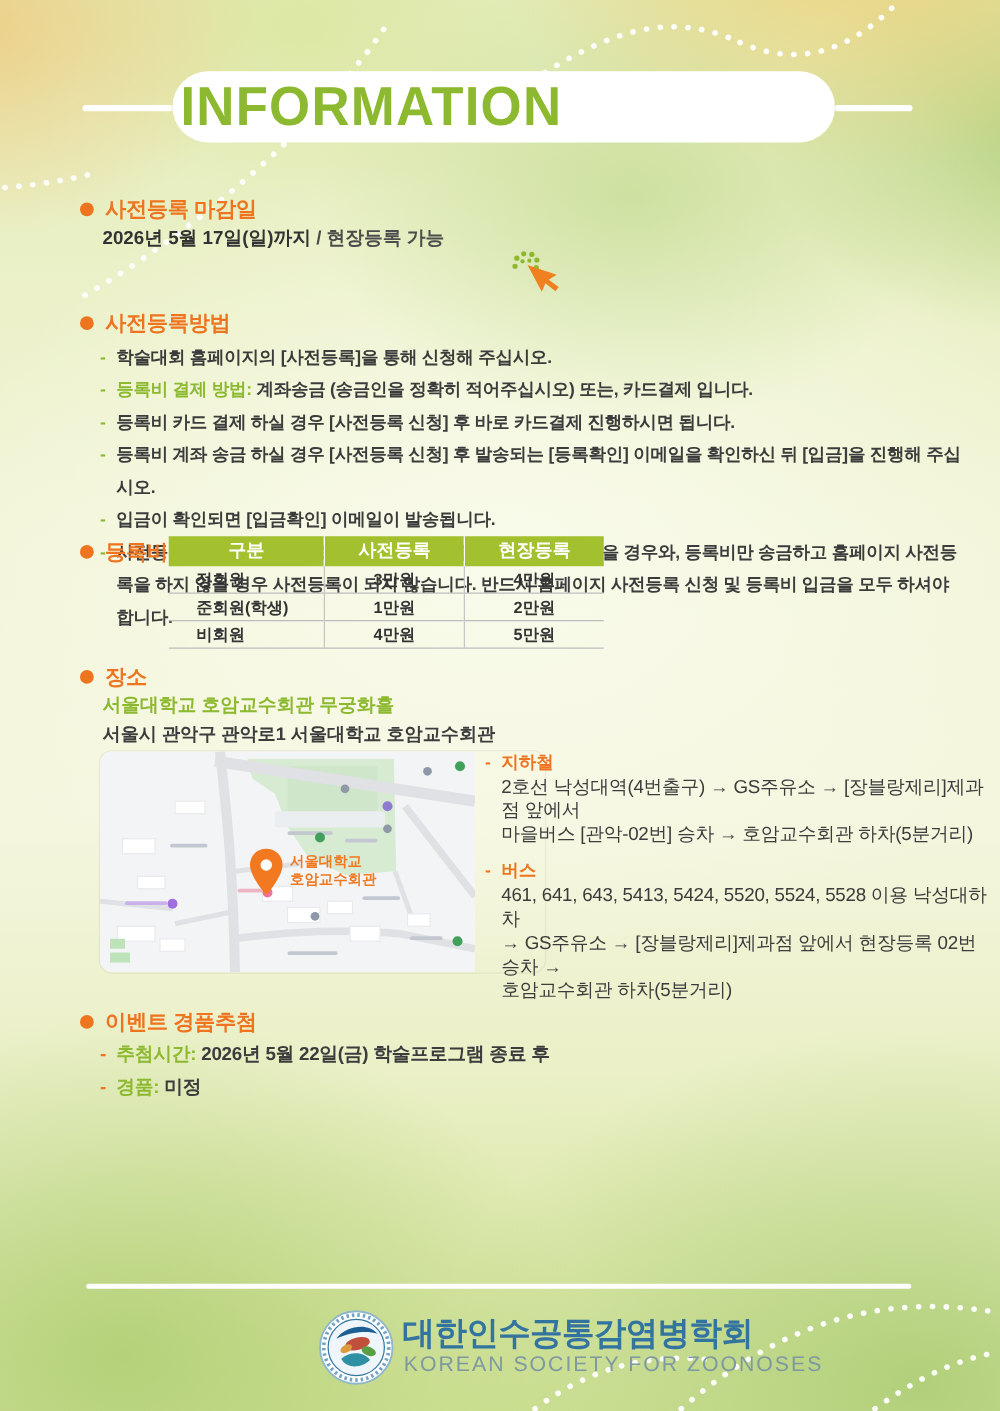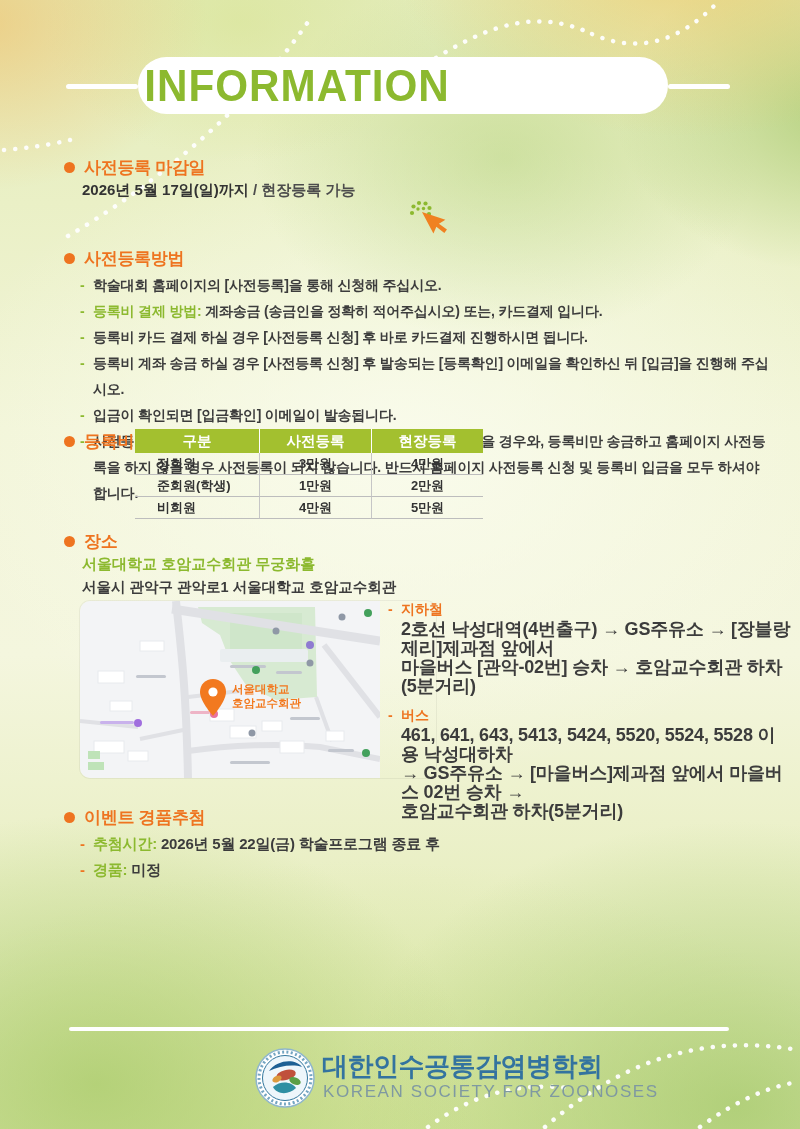--- a/index.html
+++ b/index.html
@@ -66,21 +66,21 @@
   .fee-table .td.c1{padding-left:22px;}
   
   .hall-name{position:absolute;left:82px;top:555px;font-size:15px;font-weight:bold;color:#8cb92f;}
   .hall-addr{position:absolute;left:82px;top:578px;font-size:14.5px;font-weight:600;color:#3c3c3c;}
   .map-box{position:absolute;left:80px;top:601px;width:356px;height:177px;border-radius:10px;overflow:hidden;
     box-shadow:0 0 0 1px rgba(0,0,0,.05);}
   .transport{position:absolute;left:388px;top:600px;width:405px;}
   .tr-head{display:flex;font-size:14px;line-height:19px;margin-bottom:1px;}
   .tr-head .dash{flex:0 0 13px;color:#ee7420;font-weight:bold;}
   .tr-head .t{color:#ee7420;font-weight:bold;}
-  .tr-lines{padding-left:13px;font-size:18px;line-height:19px;color:#3c3c3c;font-weight:700;letter-spacing:-.2px;}
+  .tr-lines{padding-left:13px;font-size:15px;line-height:19px;color:#3c3c3c;font-weight:400;letter-spacing:-.2px;}
   .tr-gap{height:10px;}
   
   .event-list .dash-item{font-size:15px;}
   
   .footer-line{position:absolute;left:69px;top:1027px;width:660px;height:4px;background:#fff;border-radius:2px;}
   .emblem{position:absolute;left:255px;top:1048px;}
   .org-kr{position:absolute;left:322px;top:1049px;font-size:26px;font-weight:bold;color:#33739f;letter-spacing:-.5px;}
   .org-en{position:absolute;left:323px;top:1082px;font-size:17px;font-weight:normal;color:#7f99a1;letter-spacing:1.6px;}
 </style>
 </head>
@@ -256,21 +256,21 @@
       <div>2호선 낙성대역(4번출구) → GS주유소 → [장블랑제리]제과점 앞에서</div>
       <div>마을버스 [관악-02번] 승차 → 호암교수회관 하차(5분거리)</div>
     </div>
     <div class="tr-gap"></div>
     <div class="tr-head">
       <span class="dash">-</span>
       <span class="t">버스</span>
     </div>
     <div class="tr-lines">
       <div>461, 641, 643, 5413, 5424, 5520, 5524, 5528 이용 낙성대하차</div>
-      <div>→ GS주유소 → [마을버스]제과점 앞에서 마을버스 02번 승차 →</div>
+      <div>→ GS주유소 → [장블랑제리]제과점 앞에서 현장등록 02번 승차 →</div>
       <div>호암교수회관 하차(5분거리)</div>
     </div>
   </div>
 
   <div class="sec-title" style="left:64px;top:806px;">
     <span class="bullet"></span>
     <span class="t">이벤트 경품추첨</span>
   </div>
   <div class="dash-list event-list" style="top:831px;">
     <div class="dash-item">

